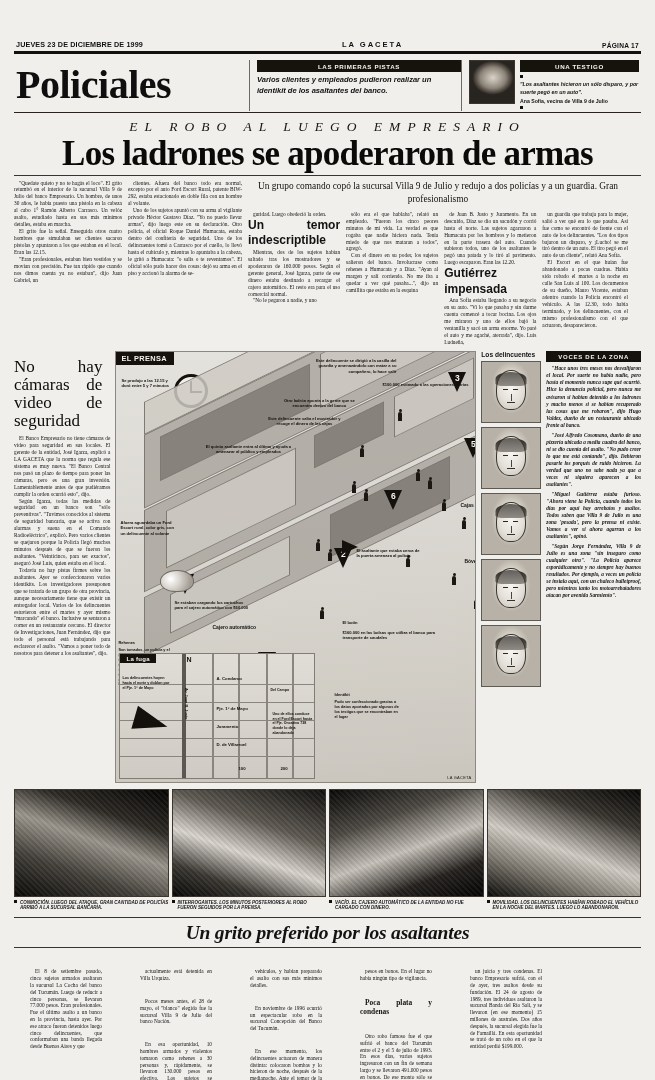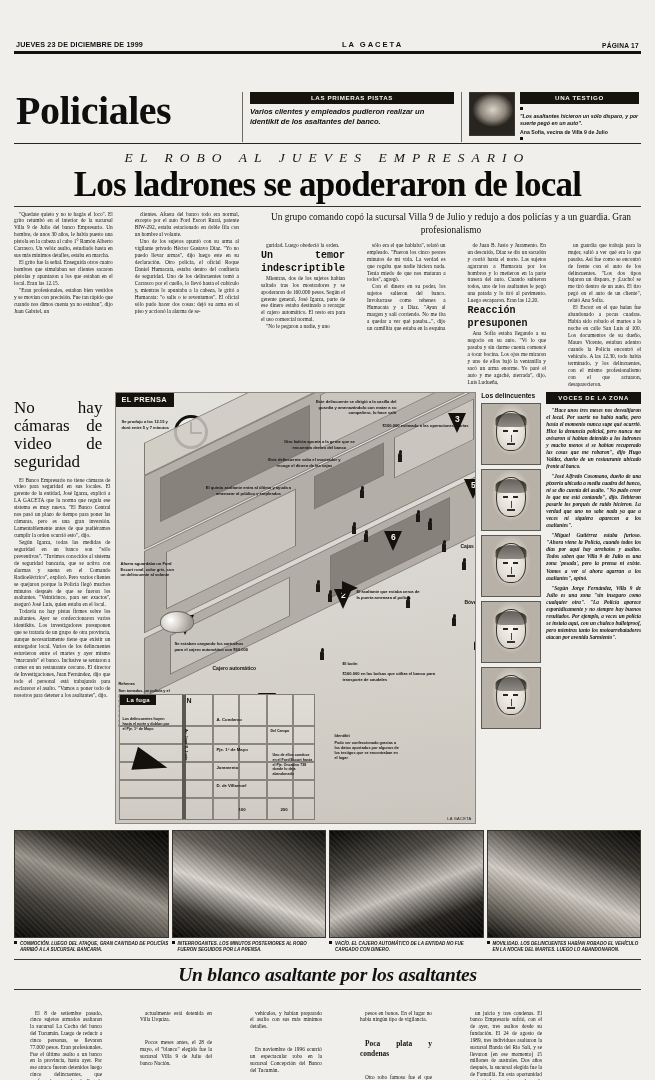--- a/index.html
+++ b/index.html
@@ -27,30 +27,30 @@
     font-family: "Liberation Sans", sans-serif;
   }
   .folio-date { font-size: 7.2px; font-weight: bold; letter-spacing: .02em; margin-top: 14px; }
   .folio-paper { font-size: 7.6px; font-weight: bold; letter-spacing: .26em; }
   .folio-page { font-size: 6.6px; font-weight: bold; letter-spacing: .04em; }
   .rule-thick { height: 3px; background: #15120f; margin-top: 1px; }
   .rule-thin { height: 1px; background: #2a2520; margin-top: 1.5px; }
 
   
   .sectionhead {
-    display: flex; align-items: flex-start;
-    padding: 3px 2px 0 2px; height: 56px; margin-top: 31px;
+    display: flex; align-items: center;
+    padding: 3px 2px 0 2px; height: 56px;
   }
   .section-title {
     font-family: "Liberation Serif", serif;
     font-size: 40px; font-weight: bold;
     letter-spacing: -.012em; line-height: .98;
     color: #111; padding-top: 3px; width: 250px;
   }
-  .head-boxes { display: flex; flex: 1; gap: 7px; padding-top: 4px; }
+  .head-boxes { display: flex; flex: 1; padding-top: 4px; }
   .hbox { border-left: 1px solid #6d6a66; padding-left: 7px; }
   .hbox.b1 { width: 212px; }
   .hbox.b2 { width: 178px; display: flex; gap: 5px; }
   .kicker-bar {
     background: #18150f; color: #f4f2ee;
     font-family: "Liberation Sans", sans-serif;
     font-size: 6.2px; font-weight: bold; letter-spacing: .10em;
     text-align: center; padding: 2.2px 0 2.4px 0; margin-bottom: 3px;
   }
   .hbox-text {
@@ -88,43 +88,43 @@
   .headline {
     text-align: center;
     font-family: "Liberation Serif", serif;
     font-size: 35px; font-weight: bold;
     letter-spacing: -.022em; line-height: 1.0;
     padding-bottom: 4px; color: #0e0c0a;
   }
   .rule-head { height: 1px; background: #3a352f; margin-bottom: 4px; }
 
   
-  .body-grid { display: flex; gap: 22px; }
+  .body-grid { display: flex; gap: 6px; }
   .col { font-size: 5.35px; line-height: 1.30; text-align: justify; }
   .col p { text-indent: 5px; margin: 0; hyphens: auto; }
   .col p.noind { text-indent: 0; }
   .c1 { width: 108px; }
   .c2 { width: 114px; }
   .c3 { width: 114px; }
   .c4 { width: 114px; }
   .c5 { width: 114px; }
 
   .deck {
     text-align: center;
     font-size: 9.4px; line-height: 1.45;
     margin-bottom: 4px; color: #141210;
   }
   .sub-head {
     font-family: "Liberation Serif", serif;
     font-size: 17px; line-height: 1.06; font-weight: normal;
     margin: 7px 8px 5px 0; color: #100e0c;
   }
   .minihead {
-    font-family: Liberation Mono, monospace;
-    font-size: 10px; font-weight: bold; margin: 3px 0 1.5px 0;
+    font-family: Liberation Sans, sans-serif;
+    font-size: 12px; font-weight: bold; margin: 3px 0 1.5px 0;
     text-indent: 0;
   }
 
   
   .info-wrap { display: flex; gap: 5px; margin-top: 5px; }
   .info-left { width: 108px; font-size: 5.35px; line-height: 1.30; text-align: justify; }
   .info-left p { text-indent: 5px; margin: 0; }
   .infographic {
     width: 404px; height: 432px;
     background: linear-gradient(175deg,#e2e0db 0%, #d5d2cc 55%, #c9c5bd 100%);
@@ -339,22 +339,22 @@
           <div class="mug-quote">"Los asaltantes hicieron un sólo disparo, y por suerte pegó en un auto".</div>
           <div class="mug-credit">Ana Sofía, vecina de Villa 9 de Julio</div>
           <span class="sq"></span>
         </div>
       </div>
     </div>
   </div>
 
   <div class="rule-thin"></div>
 
-  <div class="overline">EL ROBO AL JUEVES EMPRESARIO</div>
-  <div class="headline">Los ladrones se apoderaron de local</div>
+  <div class="overline">EL ROBO AL LUEGO EMPRESARIO</div>
+  <div class="headline">Los ladrones se apoderaron de armas</div>
   <div class="rule-head"></div>
 
   <div class="body-grid">
     <div class="col c1">
       <p>"Quedate quieto y no te hagás el loco". El grito retumbó en el interior de la sucursal Villa 9 de Julio del banco Empresario. Un hombre, de unos 30 años, le había puesto una pistola en la cabeza al cabo 1° Ramón Alberto Carrasco. Un velóz asalto, estudiado hasta en sus más mínimos detalles, estaba en marcha.</p>
       <p>El grito fue la señal. Enseguida otros cuatro hombres que simulaban ser clientes sacaron pistolas y apuntaron a los que estaban en el local. Eran las 12.15.</p>
       <p>"Eran profesionales, estaban bien vestidos y se movían con precisión. Fue tan rápido que cuando nos dimos cuenta ya no estaban", dijo Juan Gabriel, un</p>
     </div>
     <div class="col c2">
       <p>clientes. Afuera del banco todo era normal, excepto por el auto Ford Escort Rural, patente BIW-292, estaba estacionado en doble fila con un hombre al volante.</p>
@@ -368,21 +368,21 @@
           <p class="minihead noind">Un temor indescriptible</p>
           <p>Mientras, dos de los sujetos habían saltado tras los mostradores y se apoderaron de 160.000 pesos. Según el gerente general, José Igarza, parte de ese dinero estaba destinado a recargar el cajero automático. El resto era para el uso comercial normal.</p>
           <p>"No le pegaron a nadie, y uno</p>
         </div>
         <div class="col c4">
           <p>sólo era el que hablaba", relató un empleado. "Fueron los cinco peores minutos de mi vida. La verdad es que rogaba que nadie hiciera nada. Tenía miedo de que nos mataran a todos", agregó.</p>
           <p>Con el dinero en su poder, los sujetos salieron del banco. Involucrase como rehenes a Humacata y a Díaz. "Ayan al margen y salí corriendo. No me iba a quedar a ver qué pasaba...", dijo un camillita que estaba en la esquina</p>
         </div>
         <div class="col c5">
           <p>de Juan B. Justo y Juramento. En un descuido, Díaz se dio un sacudón y corrió hasta el norte. Las sujetos agarraron a Humacata por los hombros y lo metieron en la parte trasera del auto. Cuando subieron todos, uno de los asaltantes le pegó una patada y lo tiró al pavimento. Luego escaparon. Eran las 12.20.</p>
-          <p class="minihead noind">Reacción presuponen</p>
+          <p class="minihead noind">Gutiérrez impensada</p>
           <p>Ana Sofía estaba llegando a su negocio en su auto. "Vi lo que pasaba y sin darme cuenta comencé a tocar bocina. Los ojos me miraron y uno de ellos bajó la ventanilla y sacó un arma enorme. Yo paré el auto y me agaché, aterrada", dijo. Luis Ludueña,</p>
         </div>
         <div class="col c5" style="width:106px">
           <p>un guardia que trabaja para la mujer, salió a ver qué era lo que pasaba. Así fue como se encontró de frente con el auto de los delincuentes. "Los dos tipos bajaron un disparo, y ¡Lucho! se me tiró dentro de un auto. El tiro pegó en el auto de un cliente", relató Ana Sofía.</p>
           <p>El Escort en el que huían fue abandonado a pocas cuadras. Había sido robado el martes a la noche en calle San Luis al 100. Los documentos de su dueño, Mauro Vicente, estaban adentro cuando la Policía encontró el vehículo. A las 12.30, todo había terminado, y los delincuentes, con el mismo profesionalismo con el que actuaron, desaparecieron.</p>
         </div>
       </div>
     </div>
   </div>
 
@@ -573,21 +573,21 @@
       </div>
   </div>
   <div class="capstrip">
     <div class="cap">CONMOCIÓN. LUEGO DEL ATAQUE, GRAN CANTIDAD DE POLICÍAS ARRIBÓ A LA SUCURSAL BANCARIA.</div>
     <div class="cap">INTERROGANTES. LOS MINUTOS POSTERIORES AL ROBO FUERON SEGUIDOS POR LA PRENSA.</div>
     <div class="cap">VACÍO. EL CAJERO AUTOMÁTICO DE LA ENTIDAD NO FUE CARGADO CON DINERO.</div>
     <div class="cap">MOVILIDAD. LOS DELINCUENTES HABÍAN ROBADO EL VEHÍCULO EN LA NOCHE DEL MARTES. LUEGO LO ABANDONARON.</div>
   </div>
 
   <div class="feat-rule"></div>
-  <div class="feat-title">Un blanco asaltante por los asaltantes</div>
+  <div class="feat-title">Un grito preferido por los asaltantes</div>
   <div class="feat-rule2"></div>
   <div class="feat-grid">
     <div class="fcol">
       <p>El 8 de setiembre pasado, cinco sujetos armados asaltaron la sucursal La Cocha del banco del Tucumán. Luego de reducir a cinco personas, se llevaron 77.000 pesos. Eran profesionales. Fue el último asalto a un banco en la provincia, hasta ayer. Por ese atraco fueron detenidos luego cinco delincuentes, que conformaban una banda llegada desde Buenos Aires y que</p>
     </div>
     <div class="fcol">
       <p>actualmente está detenida en Villa Urquiza.</p>
       <p>Pocos meses antes, el 28 de mayo, el "blanco" elegido fue la sucursal Villa 9 de Julio del banco Nación.</p>
       <p>En esa oportunidad, 10 hombres armados y violentos tomaron como rehenes a 30 personas y, rápidamente, se llevaron 130.000 pesos en efectivo. Los sujetos se movilizaban en tres</p>
     </div>

